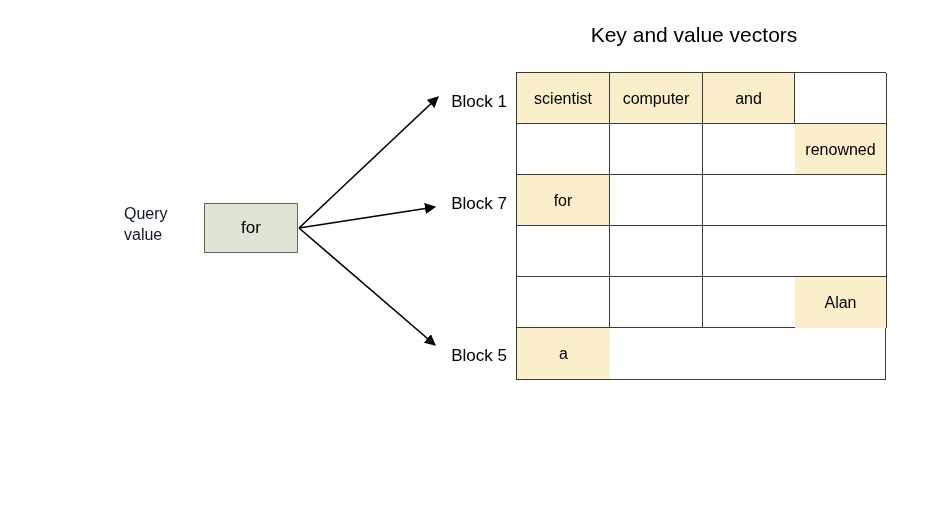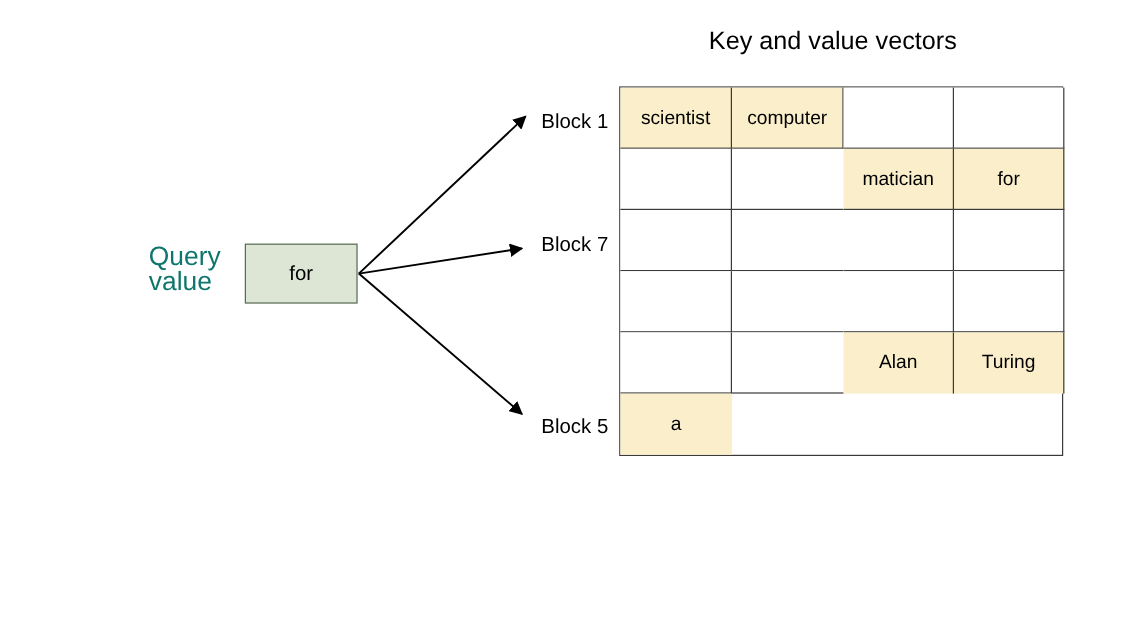--- a/index.html
+++ b/index.html
@@ -36,23 +36,23 @@
     white-space: nowrap;
   }
 
   
   #query-label {
     position: absolute;
     left: 100px;
     top: 203px;
     width: 76px;
     text-align: left;
-    font-size: 22px;
+    font-size: 16px;
     line-height: 21px;
-    color: #0f766e;
+    color: #0f172a;
   }
   #query-box {
     position: absolute;
     left: 180px;
     top: 203px;
     width: 94px;
     height: 50px;
     background: #dde6d5;
     border: 1.5px solid #5b6b57;
     box-sizing: border-box;
@@ -155,34 +155,37 @@
   <div class="block-label" id="block-label-2">Block 7</div>
   <div class="block-label" id="block-label-0">Block 5</div>
 
   <div id="kv-grid">
       <div class="kv-cell filled">
         <span class="cell-text">scientist</span>
       </div>
       <div class="kv-cell filled">
         <span class="cell-text">computer</span>
       </div>
-      <div class="kv-cell empty">
-        <span class="cell-text"></span>
-      </div>
-      <div class="kv-cell empty">
-        <span class="cell-text"></span>
-      </div>
-      <div class="kv-cell empty">
-        <span class="cell-text"></span>
-      </div>
-      <div class="kv-cell empty col-last">
-        <span class="cell-text"></span>
-      </div>
-      <div class="kv-cell filled">
-        <span class="cell-text">matician</span>
+      <div class="kv-cell filled">
+        <span class="cell-text">and</span>
+      </div>
+      <div class="kv-cell empty">
+        <span class="cell-text"></span>
+      </div>
+      <div class="kv-cell empty">
+        <span class="cell-text"></span>
+      </div>
+      <div class="kv-cell empty">
+        <span class="cell-text"></span>
+      </div>
+      <div class="kv-cell empty col-last">
+        <span class="cell-text"></span>
+      </div>
+      <div class="kv-cell filled">
+        <span class="cell-text">renowned</span>
       </div>
       <div class="kv-cell filled">
         <span class="cell-text">for</span>
       </div>
       <div class="kv-cell empty">
         <span class="cell-text"></span>
       </div>
       <div class="kv-cell empty col-last">
         <span class="cell-text"></span>
       </div>
@@ -206,21 +209,18 @@
       </div>
       <div class="kv-cell empty">
         <span class="cell-text"></span>
       </div>
       <div class="kv-cell empty col-last">
         <span class="cell-text"></span>
       </div>
       <div class="kv-cell filled row-last">
         <span class="cell-text">Alan</span>
       </div>
-      <div class="kv-cell filled row-last">
-        <span class="cell-text">Turing</span>
-      </div>
       <div class="kv-cell filled col-last row-last">
         <span class="cell-text">a</span>
       </div>
     </div>
 
 </div>
 
 </body></html>

